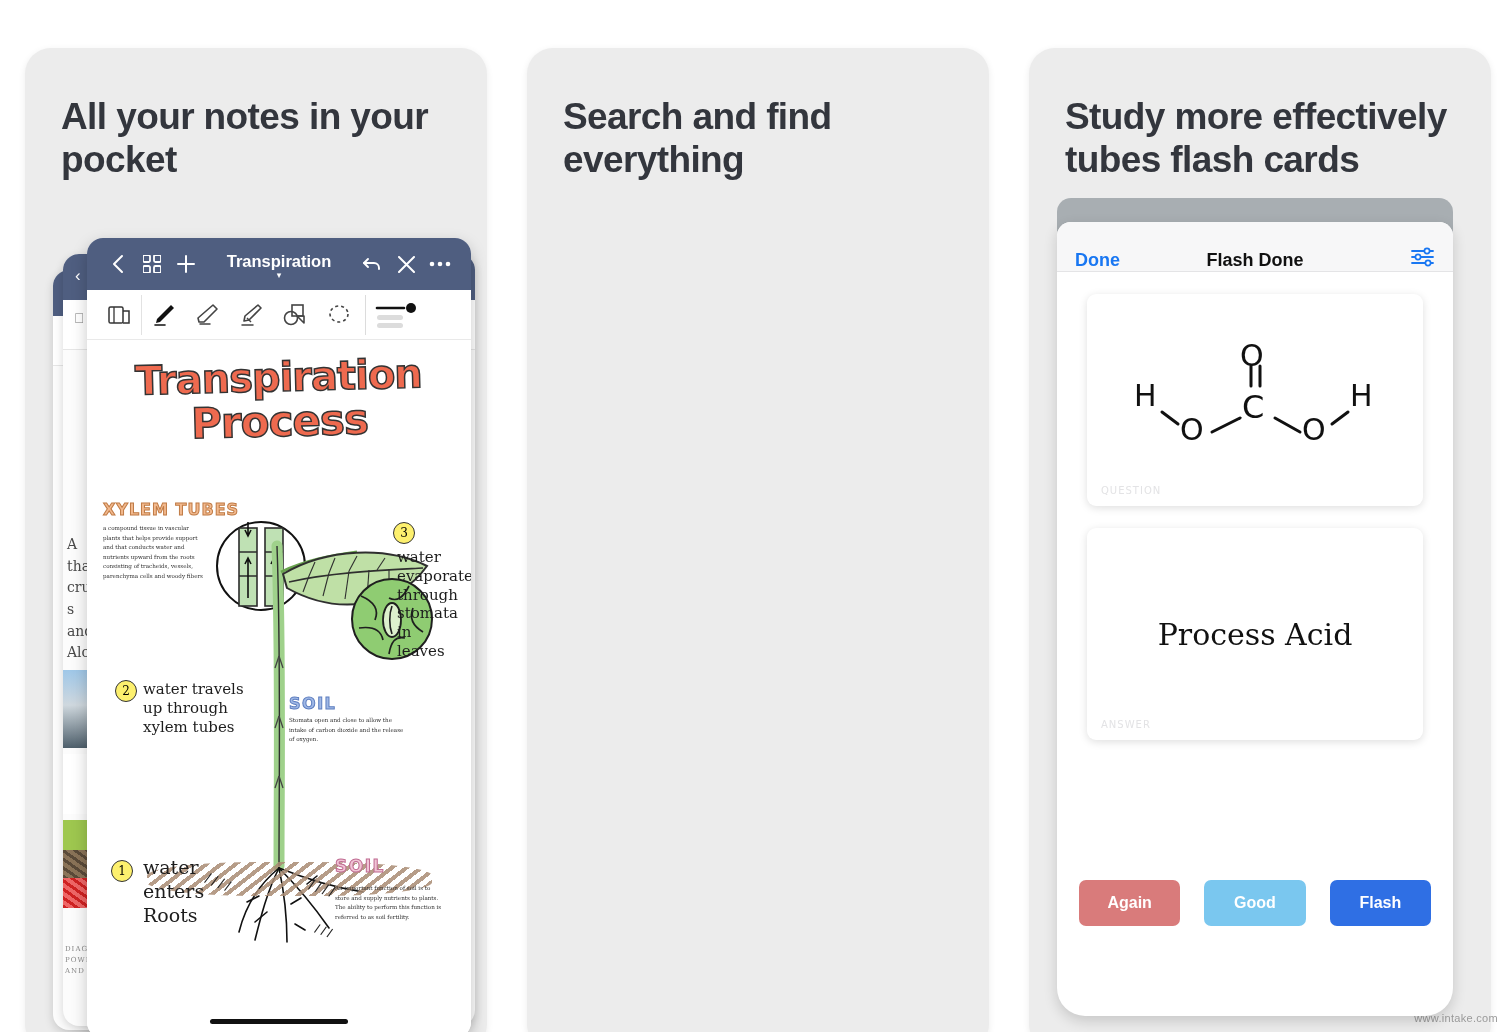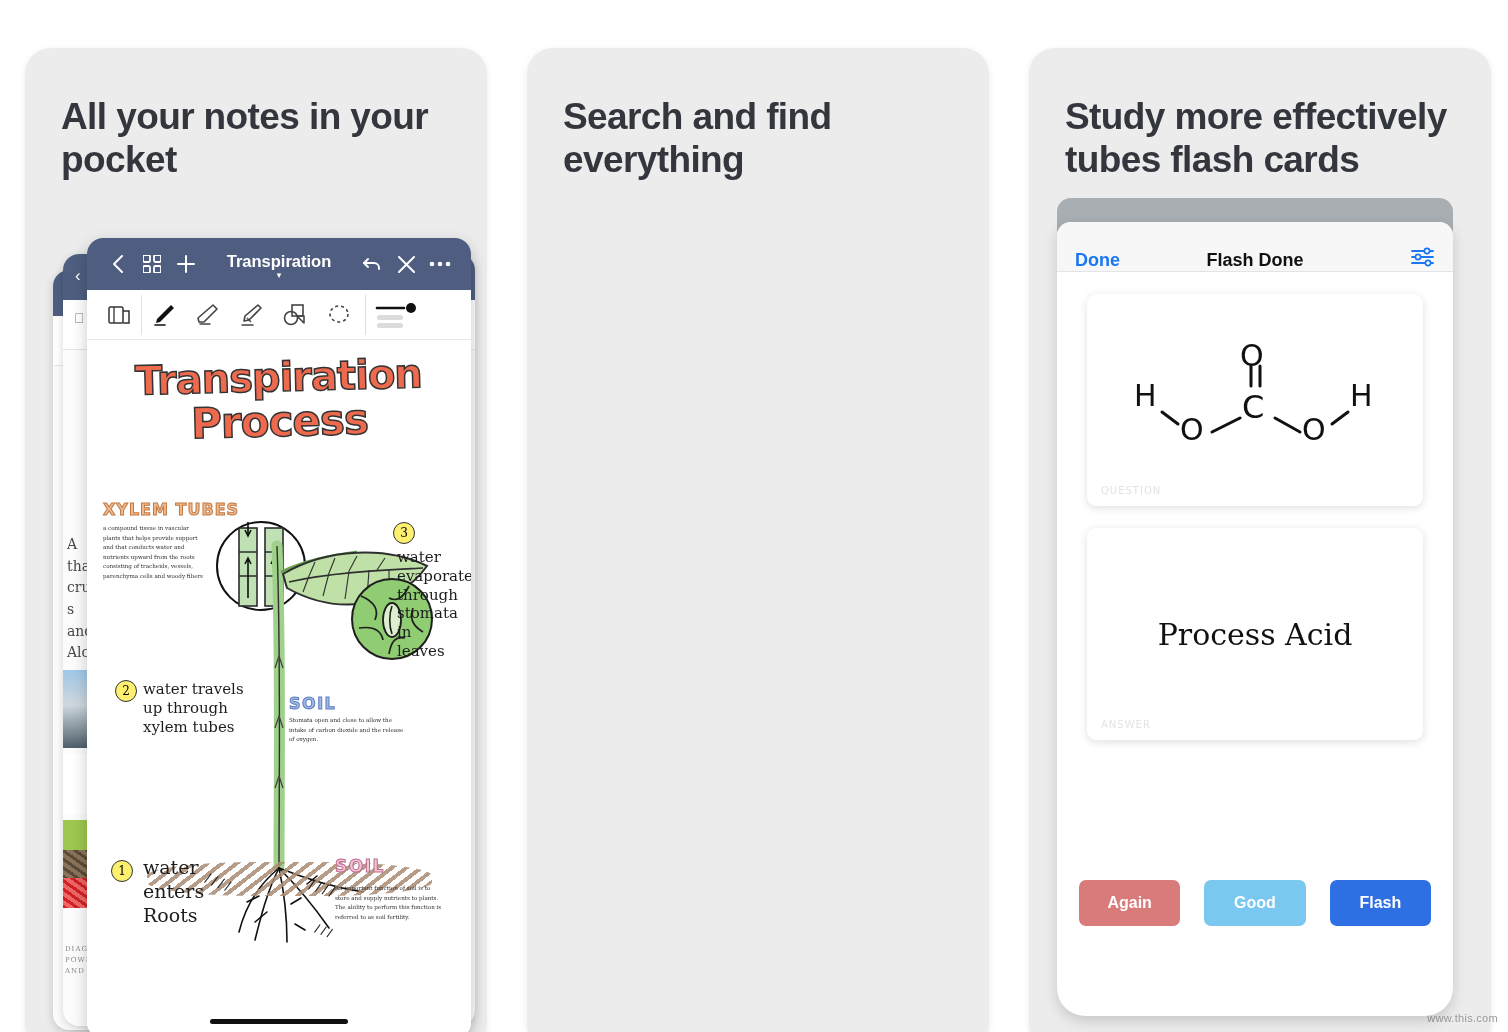--- a/index.html
+++ b/index.html
@@ -504,14 +504,14 @@
       <div class="fc-tag">ANSWER</div>
     </div>
 
     <div class="fc-buttons">
       <div class="fc-btn" style="background:#d97b7b">Again</div>
       <div class="fc-btn" style="background:#7ac7ef">Good</div>
       <div class="fc-btn" style="background:#2f6fe4">Flash</div>
     </div>
   </div>
 
-  <div class="watermark">www.this.com</div>
+  <div class="watermark">www.intake.com</div>
 </div>
 
 </body></html>

